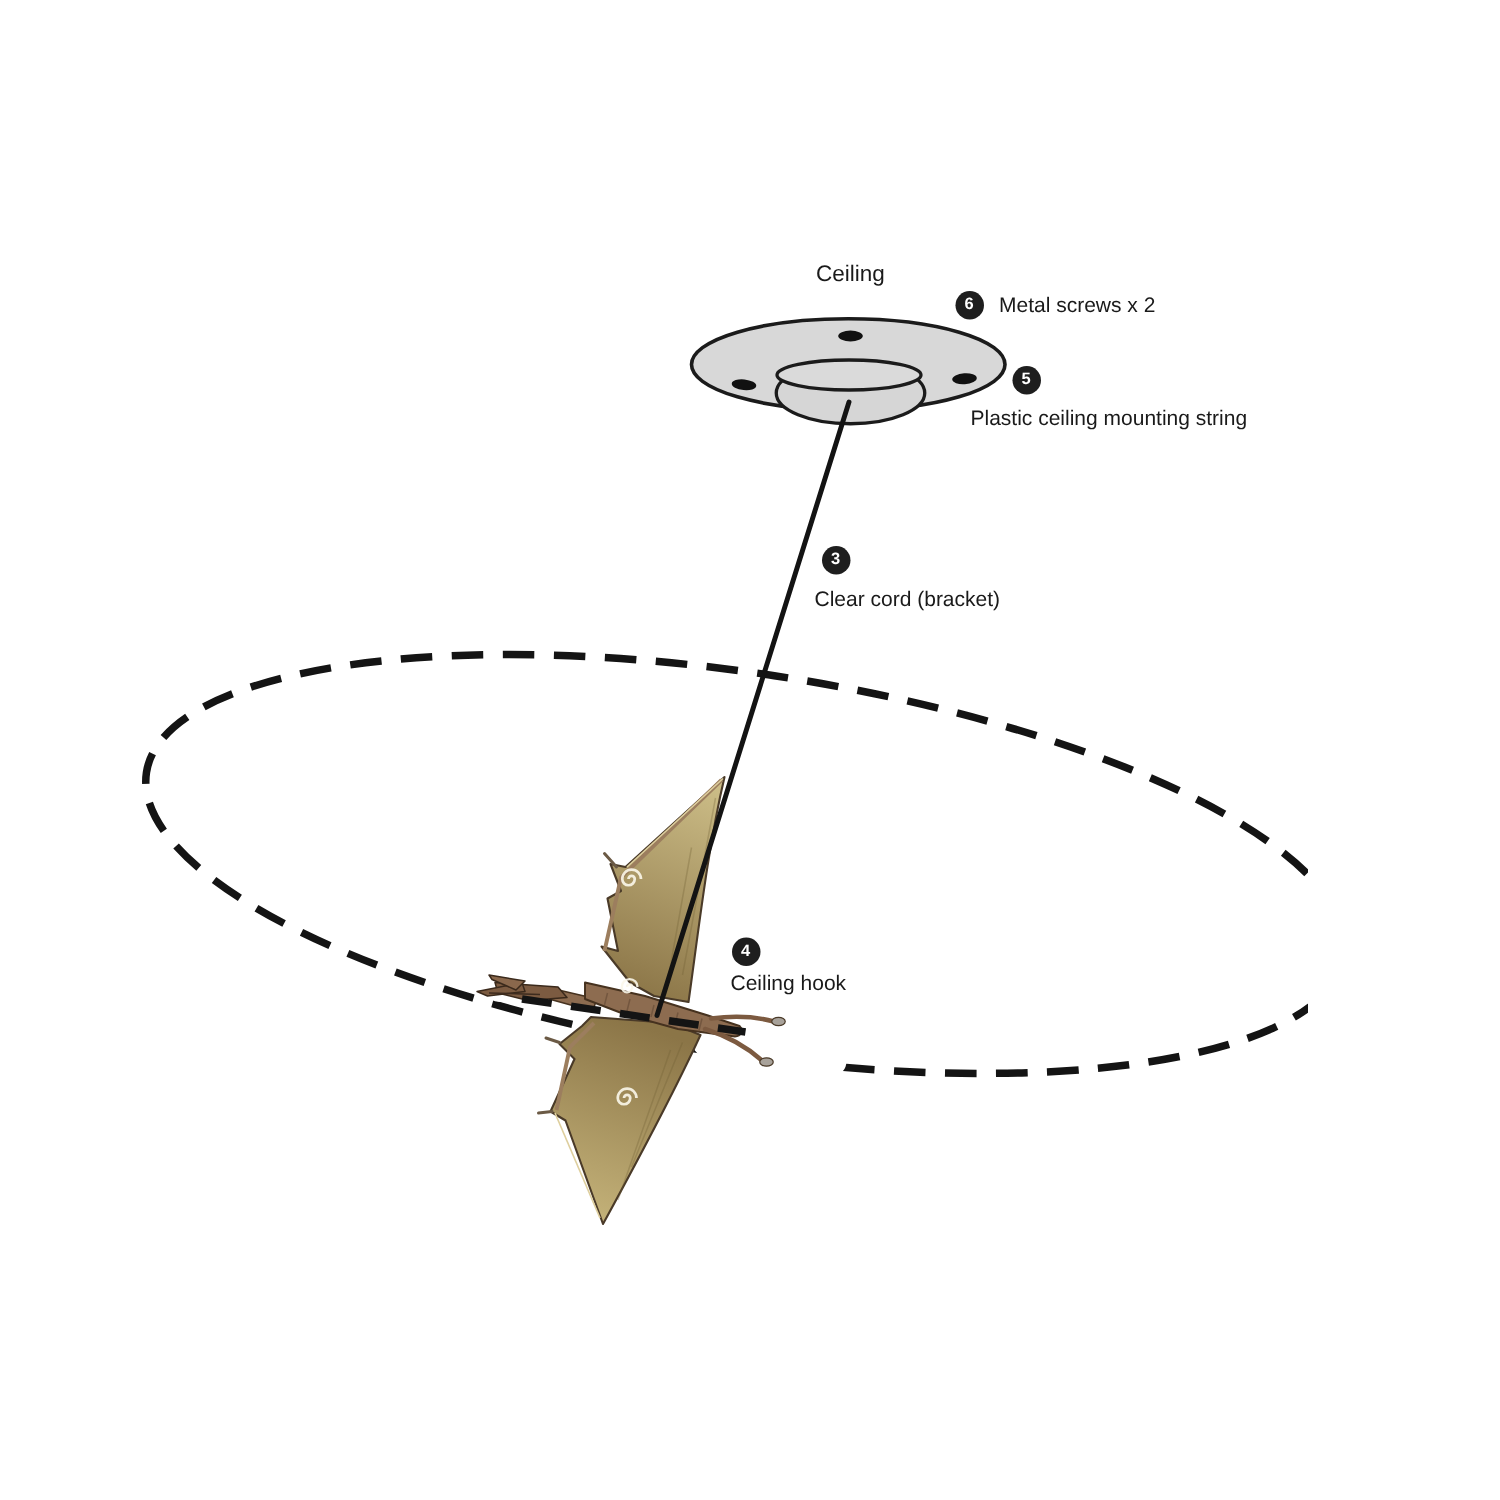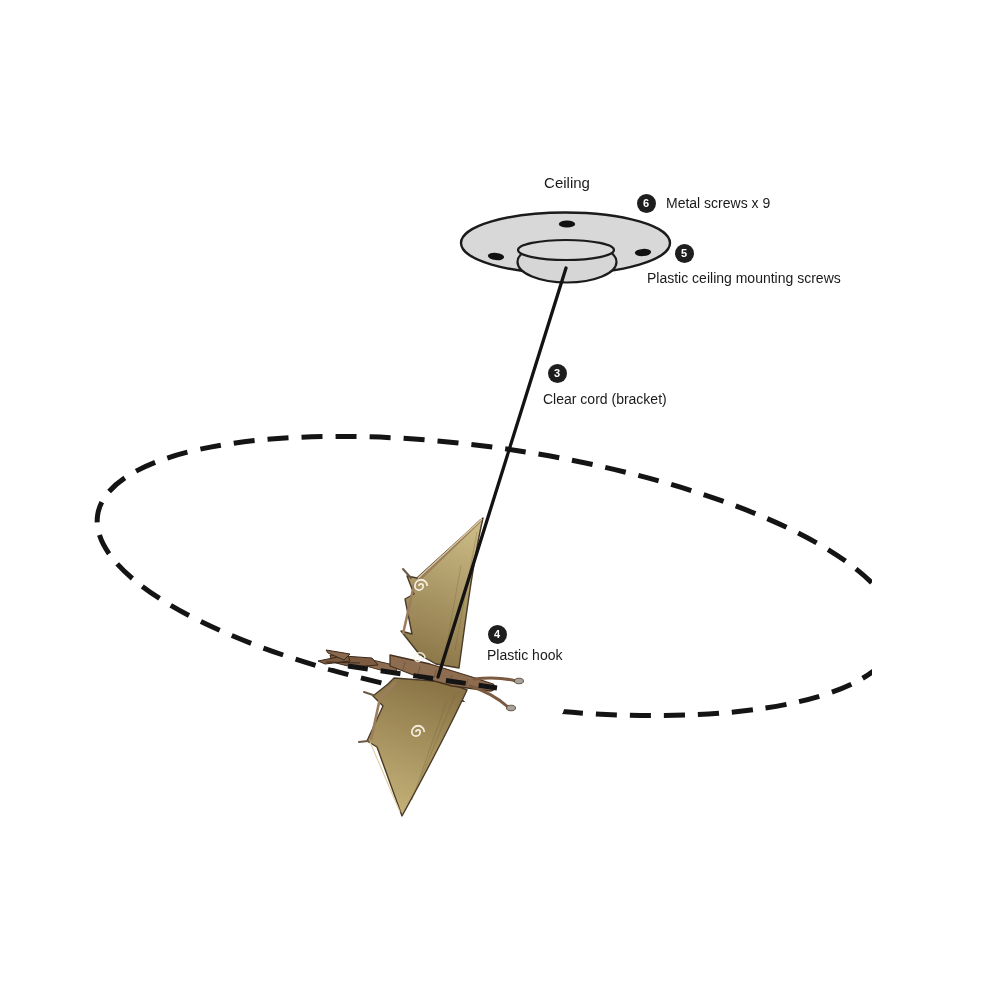--- a/index.html
+++ b/index.html
@@ -81,24 +81,24 @@
       <ellipse cx="567" cy="262" rx="49.5" ry="20.5" fill="#d6d6d6" stroke="#1b1b1b" stroke-width="2.2"></ellipse>
       <ellipse cx="566" cy="250" rx="48" ry="10" fill="#dadada" stroke="#1b1b1b" stroke-width="2.2"></ellipse>
     </g>
 
     <line x1="566" y1="268" x2="438" y2="677" stroke="#131313" stroke-width="3.3" stroke-linecap="round"></line>
   </svg>
 
   <div class="txt ceiling" style="left:467px;top:174px;">Ceiling</div>
 
   <div class="badge" style="left:636.5px;top:193.5px;">6</div>
-  <div class="txt" style="left:666px;top:194px;">Metal screws x 9</div>
+  <div class="txt" style="left:666px;top:194px;">Metal screws x 2</div>
 
   <div class="badge" style="left:674.5px;top:243.5px;">5</div>
-  <div class="txt" style="left:647px;top:269px;">Plastic ceiling mounting screws</div>
+  <div class="txt" style="left:647px;top:269px;">Plastic ceiling mounting string</div>
 
   <div class="badge" style="left:547.5px;top:363.5px;">3</div>
   <div class="txt" style="left:543px;top:390px;">Clear cord (bracket)</div>
 
   <div class="badge" style="left:487.5px;top:624.5px;">4</div>
-  <div class="txt" style="left:487px;top:646px;">Plastic hook</div>
+  <div class="txt" style="left:487px;top:646px;">Ceiling hook</div>
 
 </div>
 
 </body></html>

